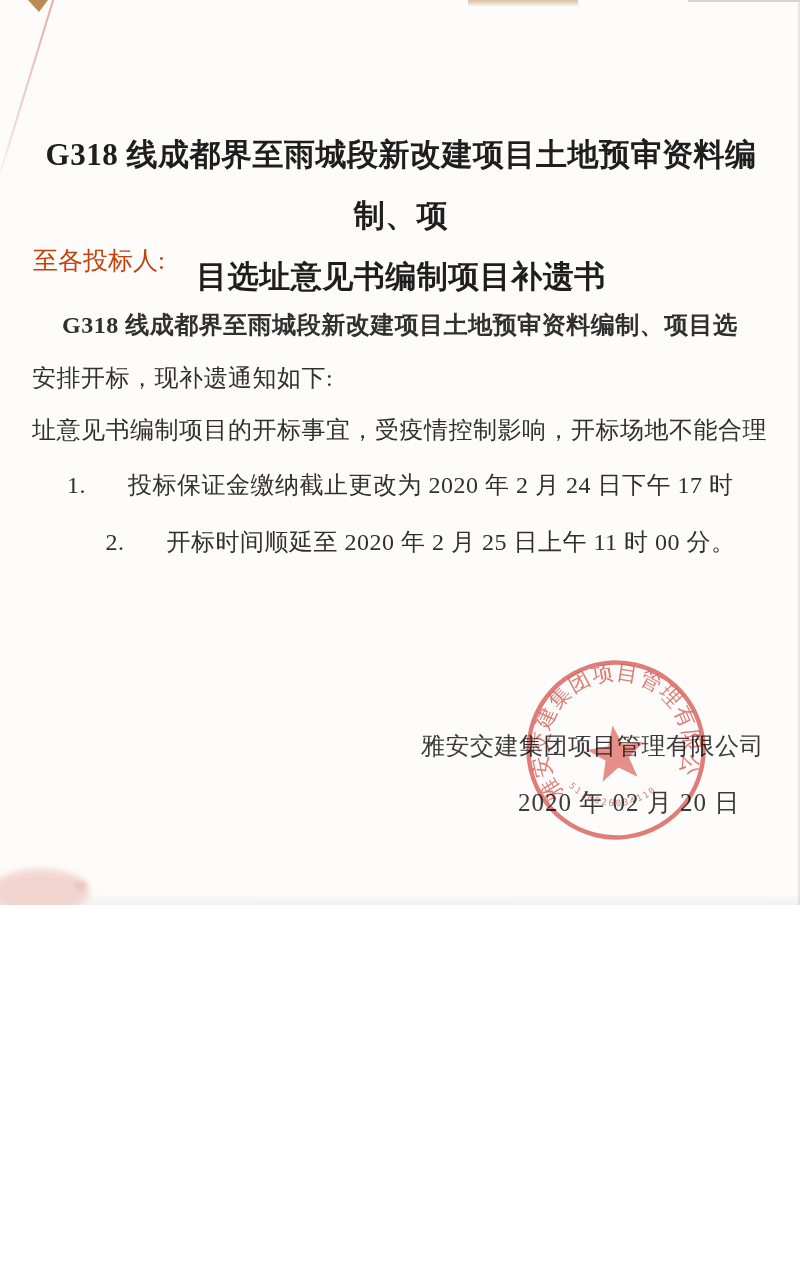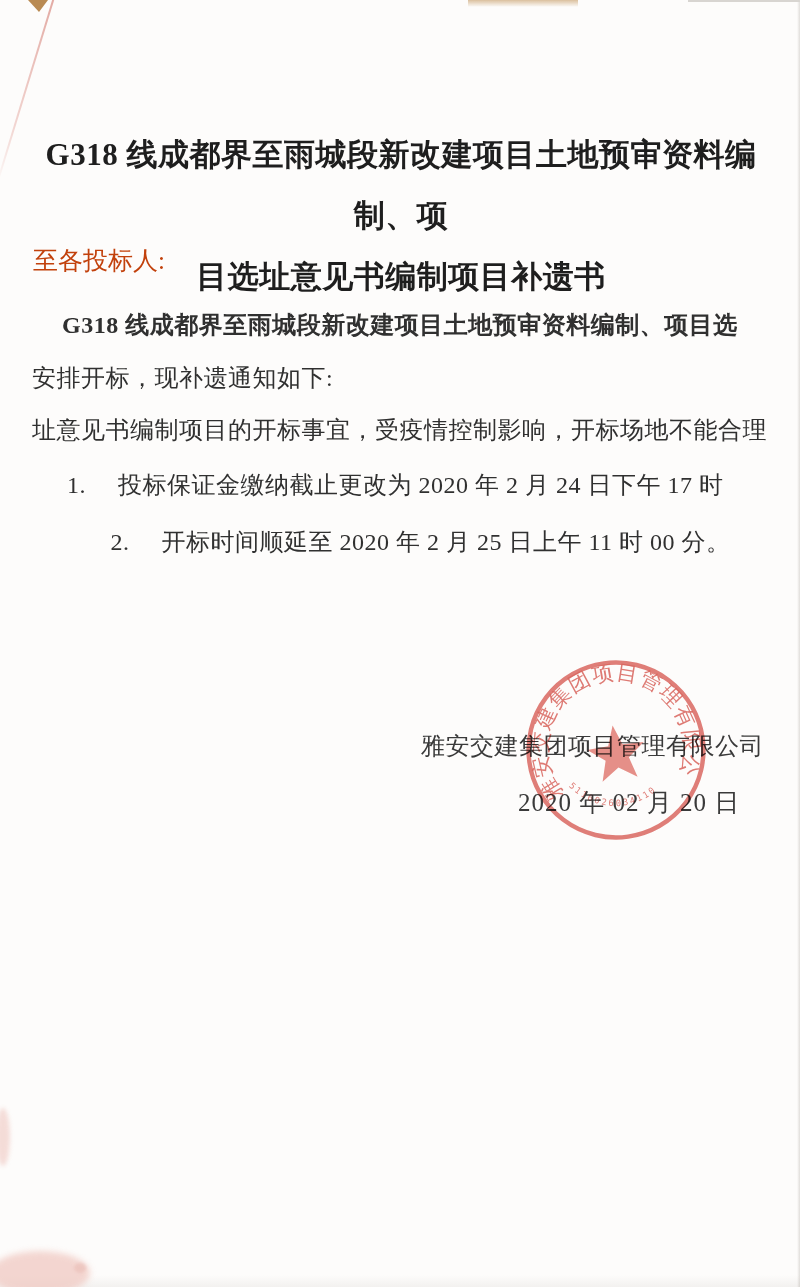--- a/index.html
+++ b/index.html
@@ -1,18 +1,18 @@
 <!DOCTYPE html>
 <html><head>
 <meta charset="utf-8">
 <style>
   html,body{margin:0;padding:0;}
   .page{
     position:relative;
-    width:800px;height:1287px;
+    width:800px;height:905px;
     background:#fdfcfb;
     overflow:hidden;
     font-family:"Liberation Serif","DejaVu Serif",serif;
     color:#2b2b2b;
   }
   
   .fold-line{
     position:absolute;left:54px;top:-6px;width:2px;height:200px;
     background:linear-gradient(to bottom,#e2a9a2,#f2d6d2 70%,rgba(242,214,210,0));
     transform:rotate(17deg);transform-origin:top center;
@@ -65,21 +65,21 @@
   .para{
     position:absolute;top:299px;left:32px;right:26px;
     font-size:24px;line-height:52.5px;color:#303030;letter-spacing:.5px;
   }
   .para .indent{text-indent:30px;font-weight:bold;}
   .items{
     position:absolute;top:459px;left:32px;right:26px;
     font-size:24px;line-height:52px;color:#303030;letter-spacing:.5px;
   }
   .item-num{margin-left:35px;}
-  .item-text{margin-left:32px;}
+  .item-text{margin-left:42px;}
   .item-2{margin-top:5px;text-align:center;}
   .signature-company{
     position:absolute;left:421px;top:730px;
     font-size:24px;color:#3a3a3a;letter-spacing:.5px;
   }
   .signature-date{
     position:absolute;left:518px;top:786px;
     font-size:25px;color:#3a3a3a;letter-spacing:1px;
   }
   

